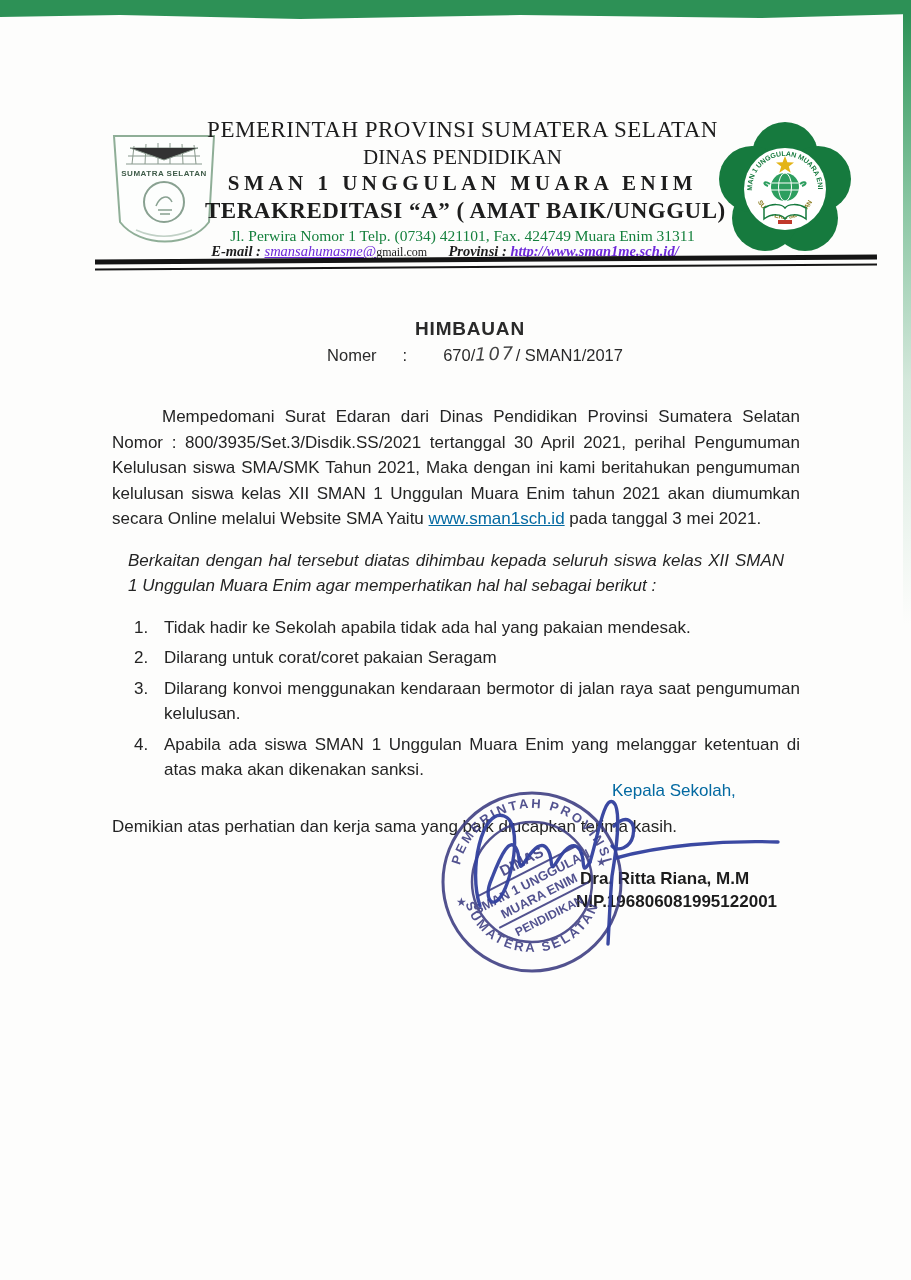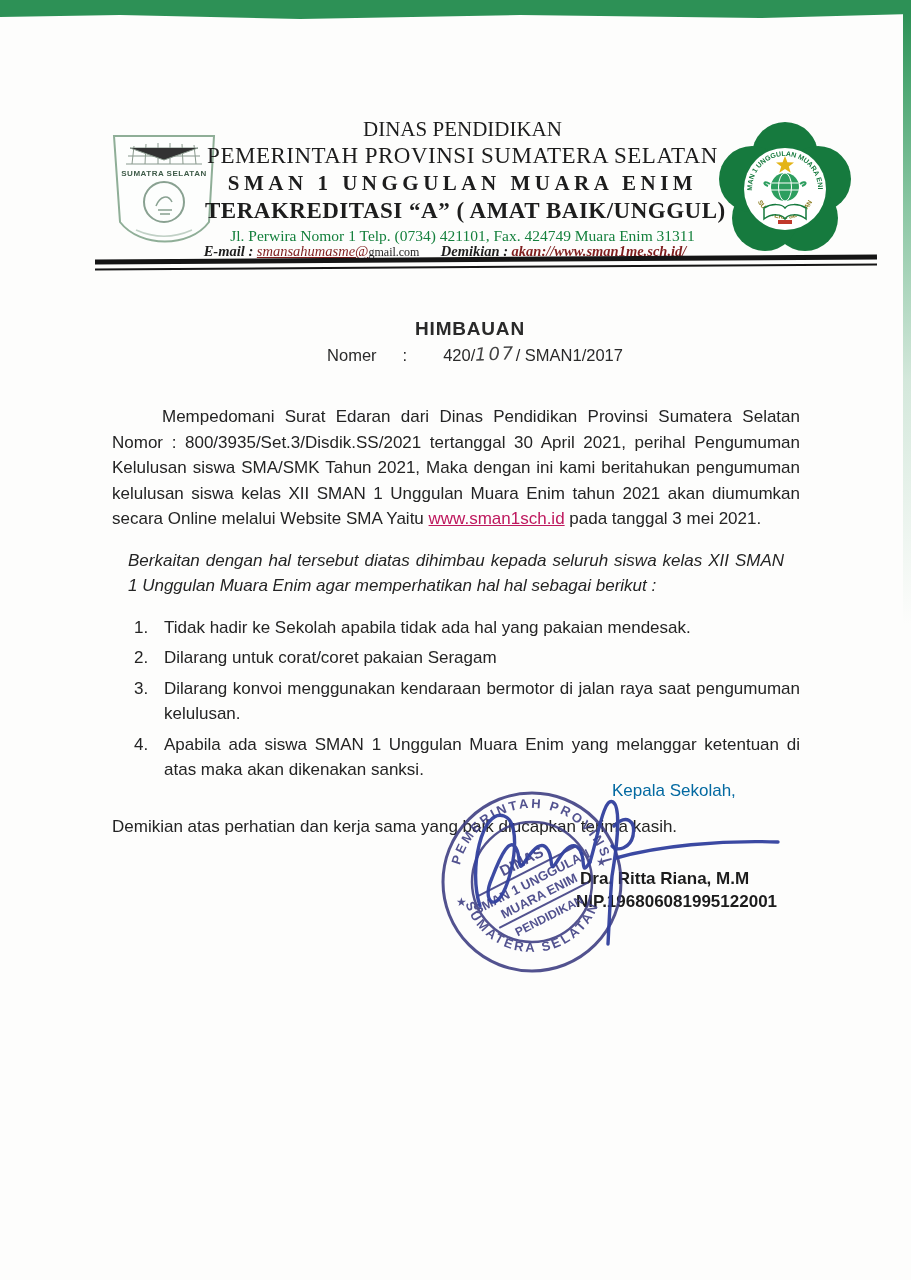--- a/index.html
+++ b/index.html
@@ -29,21 +29,21 @@
   .lh1{font-size:23px;letter-spacing:.5px;line-height:28px;}
   .lh2{font-size:21px;line-height:26px;}
   .lh3{font-size:21px;font-weight:bold;letter-spacing:4.5px;line-height:27px;white-space:nowrap;}
   .lh4{font-size:23px;font-weight:bold;letter-spacing:.5px;line-height:27px;white-space:nowrap;text-align:center;}
   .lh-address{font-size:15.5px;line-height:19px;margin-top:2px;white-space:nowrap;color:#15803d;}
   #contact-line{
     position:absolute;left:100px;top:243px;width:690px;text-align:center;
     font-size:14.5px;white-space:nowrap;color:#1d1d1d;
   }
   .lbl-bi{font-weight:bold;font-style:italic;}
-  .teal-link{color:#7f1d1d;text-decoration:underline;font-style:italic;}
+  .teal-link{color:#6d28d9;text-decoration:underline;font-style:italic;}
   .teal-link.bold{font-weight:bold;}
   .gmail{font-size:12px;}
   #rule{
     position:absolute;left:95px;top:257px;width:782px;height:4px;
     border-top:5px solid #151515;border-bottom:2px solid #151515;
     transform:rotate(-0.35deg);
   }
   
   #left-logo{position:absolute;left:106px;top:130px;}
   #right-logo{position:absolute;left:716px;top:120px;}
@@ -57,21 +57,21 @@
     display:inline-block;font-family:"DejaVu Sans", sans-serif;font-style:italic;
     font-size:18px;color:#454545;letter-spacing:2px;transform:rotate(-2deg) translateY(-1px);
   }
   
   #body-text{
     position:absolute;left:112px;top:404px;width:688px;
     font-size:17px;line-height:25.5px;color:#242424;text-align:justify;
   }
   #p1{text-indent:50px;margin:0;}
   #p2{margin:16px;font-style:italic;}
-  .plink{color:#be185d;text-decoration:underline;}
+  .plink{color:#0369a1;text-decoration:underline;}
   #list{margin-top:6px;}
   .li{display:flex;margin-bottom:5px;}
   .li .num{width:30px;margin-left:22px;flex:none;}
   .li .txt{flex:1;text-align:justify;}
   #closing{margin-top:31px;text-align:left;}
   
   #role{position:absolute;left:612px;top:781px;font-size:17px;color:#0369a1;z-index:2;}
   #sig-name{position:absolute;left:580px;top:869px;font-size:17px;font-weight:bold;color:#1c1c1c;z-index:2;white-space:nowrap;}
   #sig-nip{position:absolute;left:576px;top:892px;font-size:17px;font-weight:bold;color:#1c1c1c;z-index:2;white-space:nowrap;}
   #stamp{position:absolute;left:436px;top:786px;z-index:3;opacity:.88;}
@@ -129,40 +129,40 @@
         <path d="M54,64 C48,60 46,64 52,66 M84,64 C90,60 92,64 86,66" stroke="#2d9e5f" stroke-width="2" fill="none"></path>
       </g>
       <g>
         <path d="M48,88 C56,83 66,84 69,88 C72,84 82,83 90,88 L90,99 C82,93 72,94 69,99 C66,94 56,93 48,99 Z" fill="#ffffff" stroke="#167a3e" stroke-width="1.5"></path>
         <rect x="62" y="100" width="14" height="4" fill="#c0392b"></rect>
       </g>
     </svg>
   </div>
 
   <div id="letterhead-text">
+    <div class="serif lh1">PEMERINTAH PROVINSI SUMATERA SELATAN</div>
     <div class="serif lh2">DINAS PENDIDIKAN</div>
-    <div class="serif lh1">PEMERINTAH PROVINSI SUMATERA SELATAN</div>
     <div class="serif lh3">SMAN 1 UNGGULAN MUARA  ENIM</div>
     <div class="serif lh4">TERAKREDITASI “A” ( AMAT BAIK/UNGGUL)</div>
     <div class="serif lh-address">Jl. Perwira Nomor 1 Telp. (0734) 421101, Fax. 424749 Muara Enim 31311</div>
   </div>
 
   <div id="contact-line" class="serif">
     <span class="lbl-bi">E-mail :</span>
     <span class="teal-link">smansahumasme@</span><span class="gmail">gmail.com</span>
     <span style="display:inline-block;width:14px;"></span>
-    <span class="lbl-bi">Demikian :</span>
-    <span class="teal-link bold">akan://www.sman1me.sch.id/</span>
+    <span class="lbl-bi">Provinsi :</span>
+    <span class="teal-link bold">http://www.sman1me.sch.id/</span>
   </div>
 
   <div id="rule"></div>
 
   <div id="doc-title">HIMBAUAN</div>
   <div id="doc-number">
-    <span>Nomer</span><span class="gap1"></span><span>:</span><span class="gap2"></span><span>420/</span><span class="handwritten">107</span><span>/ SMAN1/2017</span>
+    <span>Nomer</span><span class="gap1"></span><span>:</span><span class="gap2"></span><span>670/</span><span class="handwritten">107</span><span>/ SMAN1/2017</span>
   </div>
 
   <div id="body-text">
     <p id="p1"><span>Mempedomani Surat Edaran dari Dinas Pendidikan Provinsi Sumatera Selatan Nomor : 800/3935/Set.3/Disdik.SS/2021 tertanggal 30 April 2021, perihal Pengumuman Kelulusan siswa SMA/SMK Tahun 2021, Maka dengan ini kami beritahukan pengumuman kelulusan siswa kelas XII SMAN 1 Unggulan Muara Enim tahun 2021 akan diumumkan secara Online melalui Website SMA Yaitu </span><span class="plink">www.sman1sch.id</span><span> pada tanggal 3 mei 2021.</span></p>
     <p id="p2">Berkaitan dengan hal tersebut diatas dihimbau kepada seluruh siswa kelas XII SMAN 1 Unggulan Muara Enim agar memperhatikan hal hal sebagai berikut :</p>
     <div id="list">
       <div class="li">
           <span class="num">1.</span>
           <span class="txt">Tidak hadir ke Sekolah apabila tidak ada hal yang pakaian mendesak.</span>
         </div>

